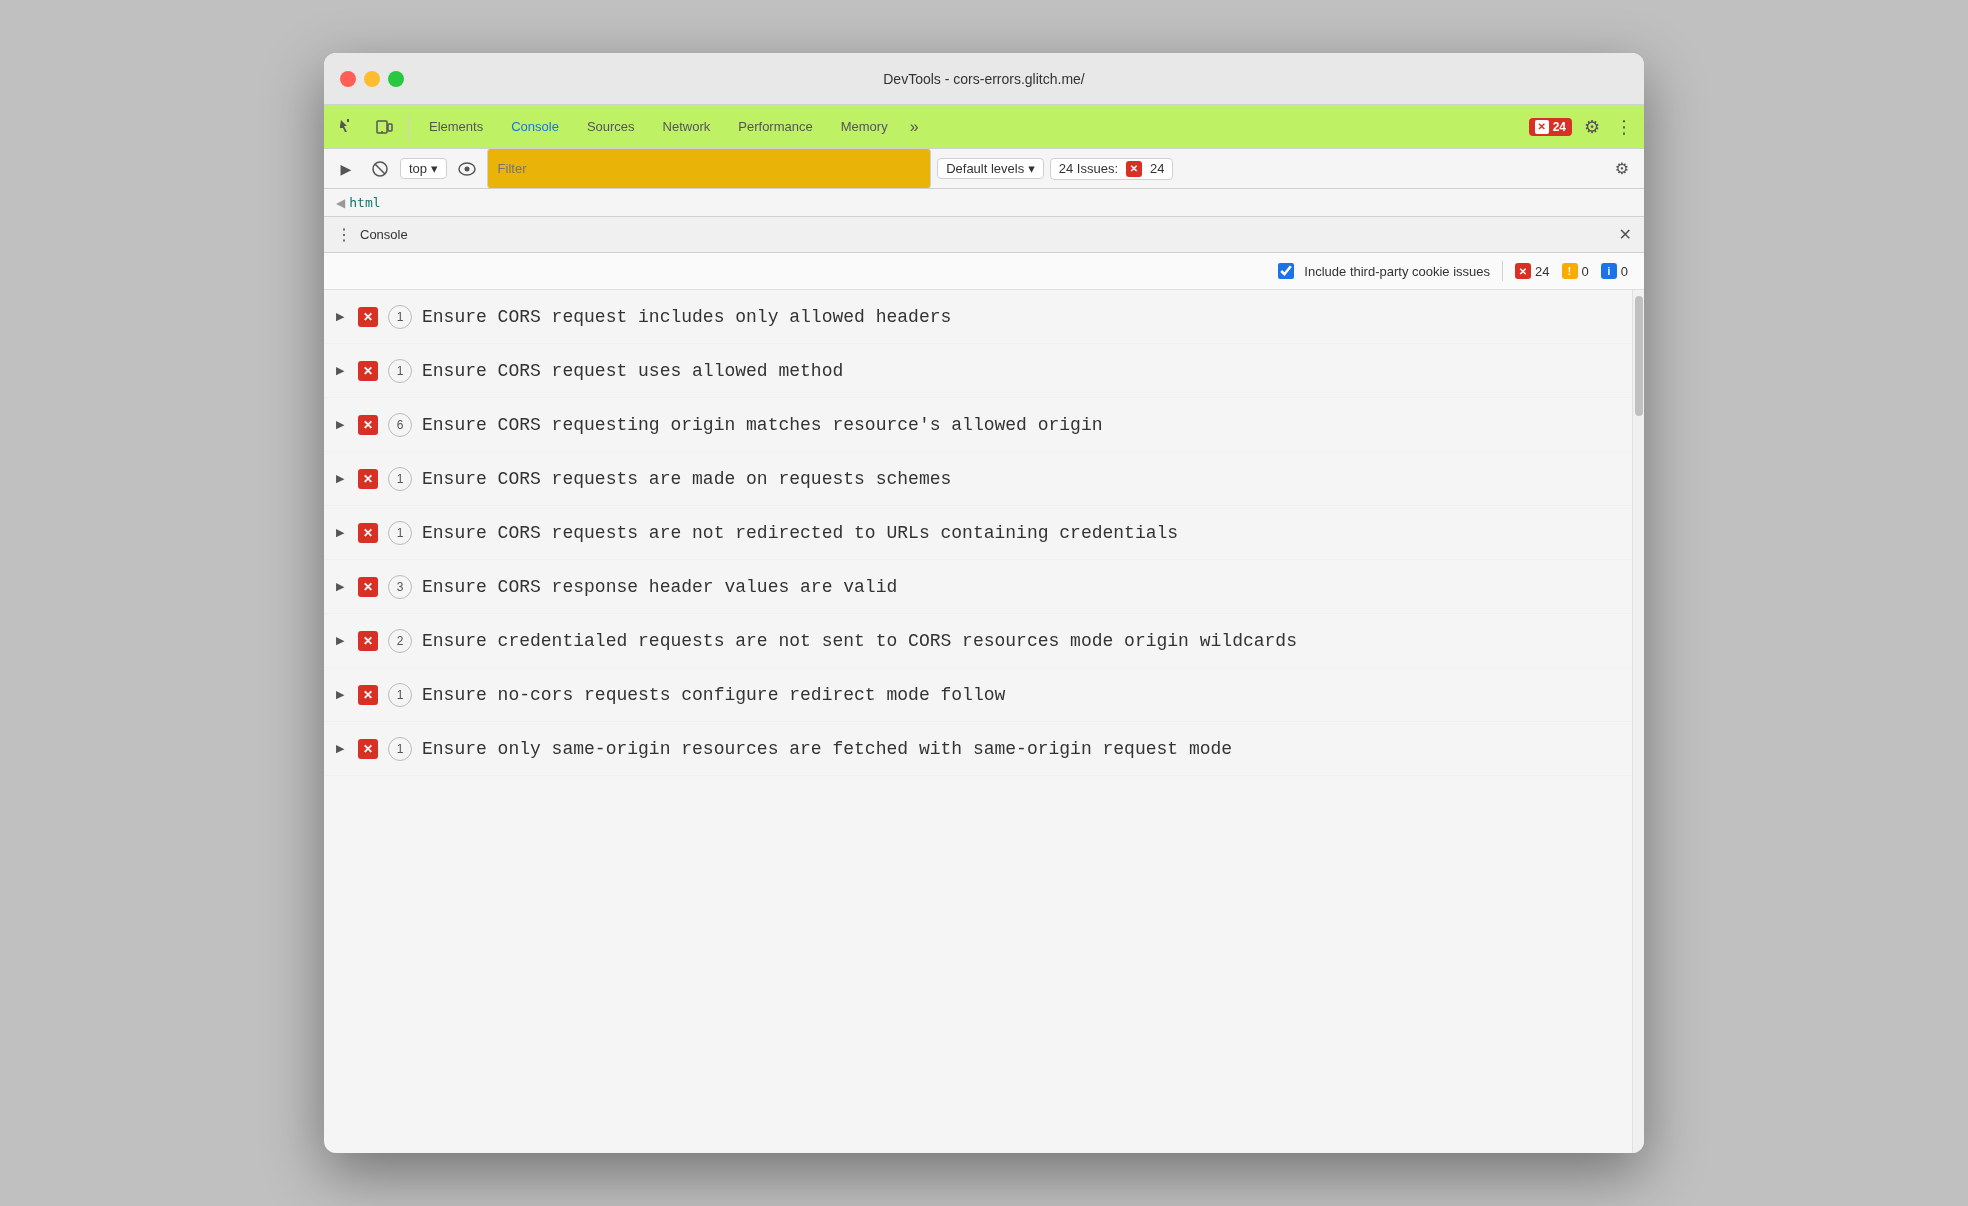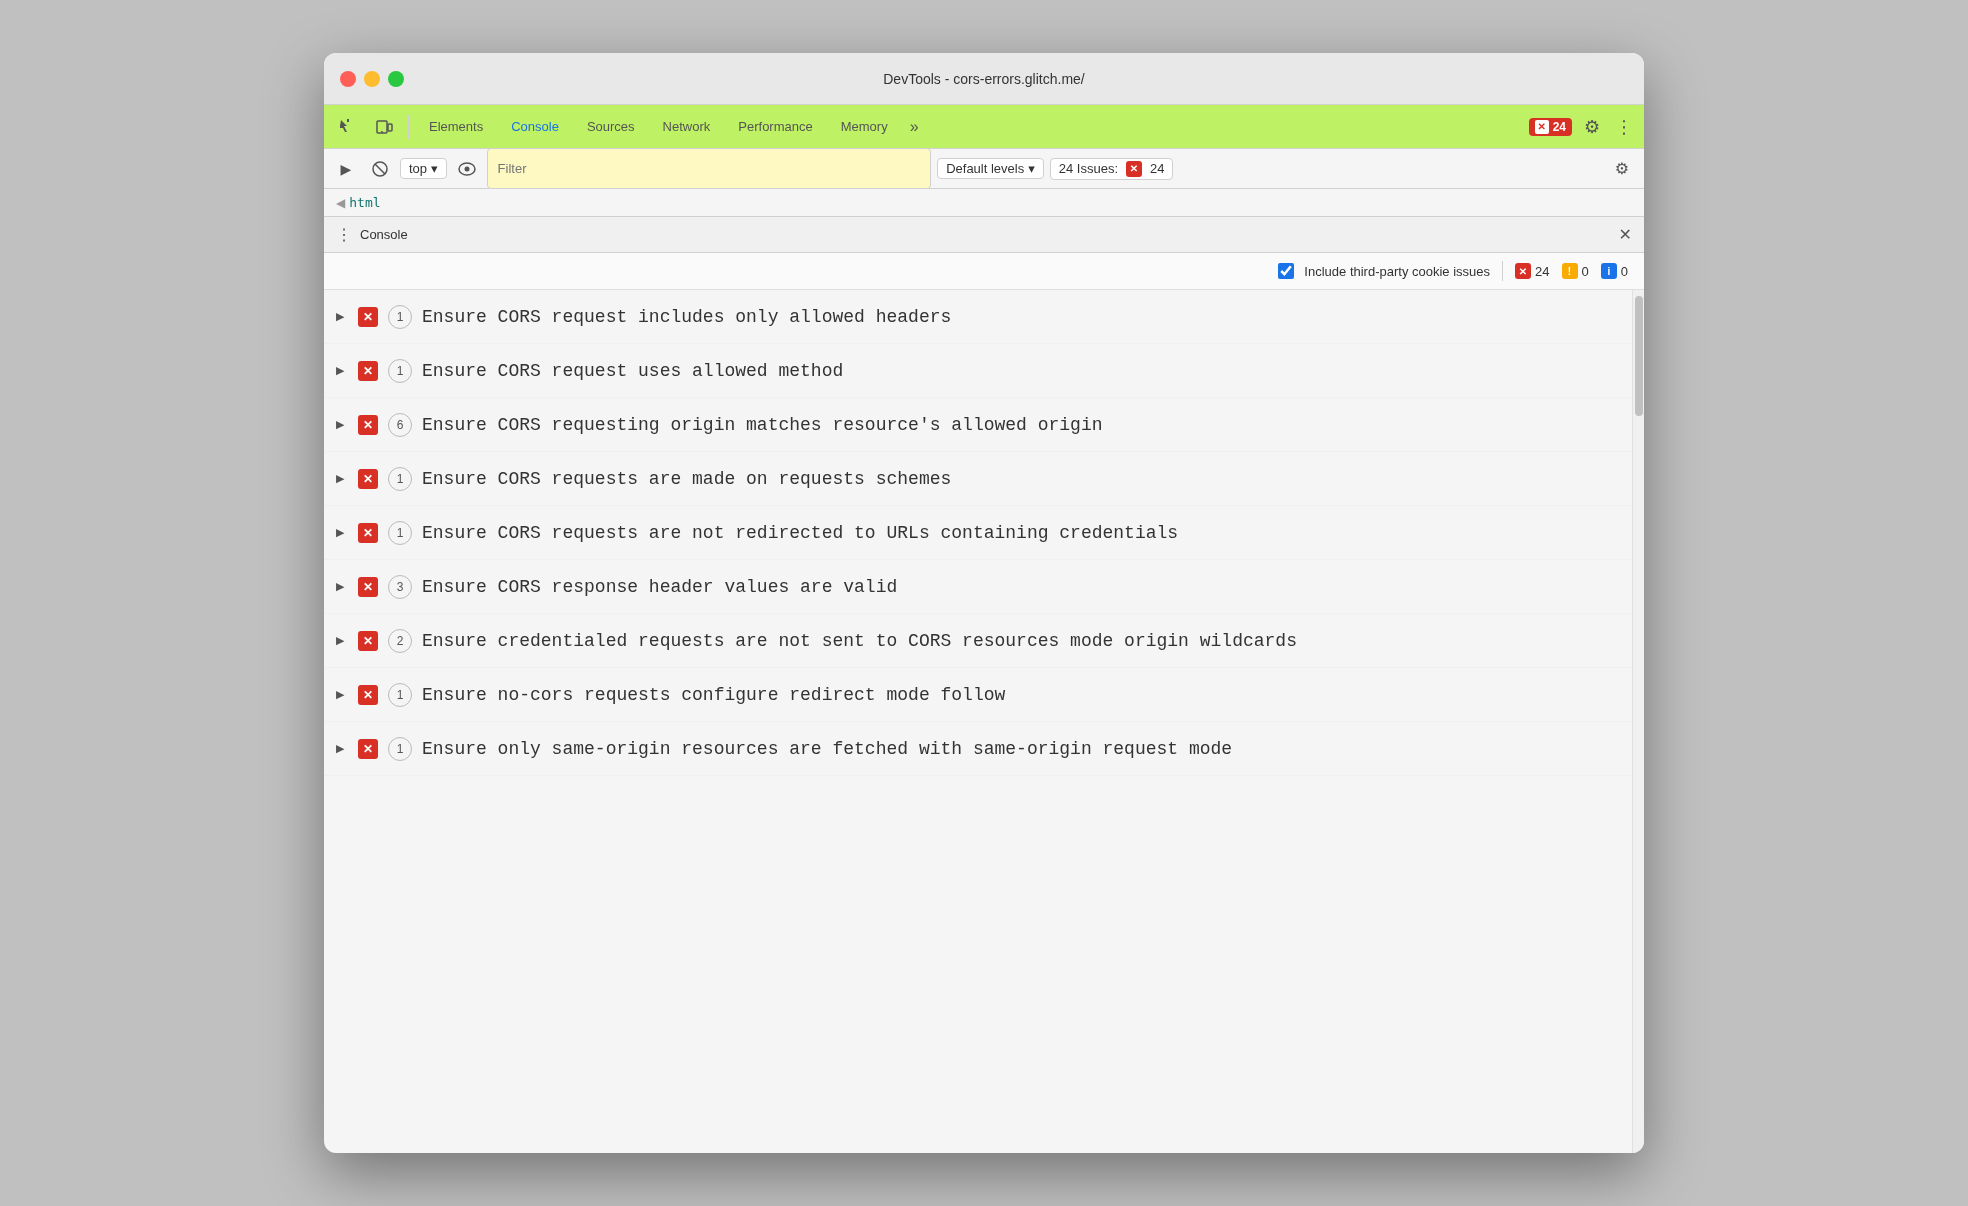--- a/index.html
+++ b/index.html
@@ -168,21 +168,21 @@
       cursor: pointer;
       background: white;
       gap: 4px;
     }
     .filter-input {
       flex: 1;
       border: 1px solid #d0d0d0;
       border-radius: 4px;
       padding: 12px 10px;
       font-size: 13px;
-      background: #fef9c3;
+      background: #eab308;
       outline: none;
       color: #333;
     }
     .levels-btn {
       display: flex;
       align-items: center;
       border: 1px solid #d0d0d0;
       border-radius: 4px;
       padding: 2px 8px;
       font-size: 13px;

